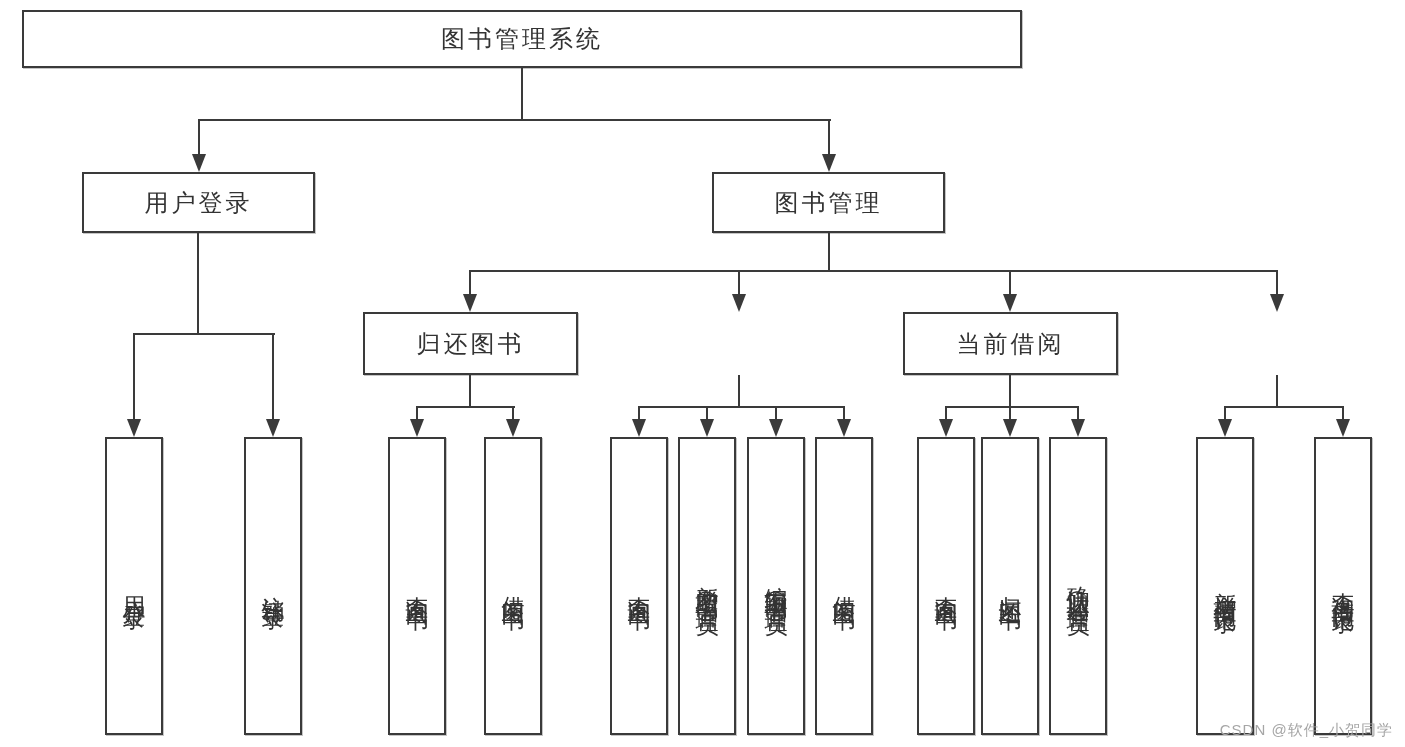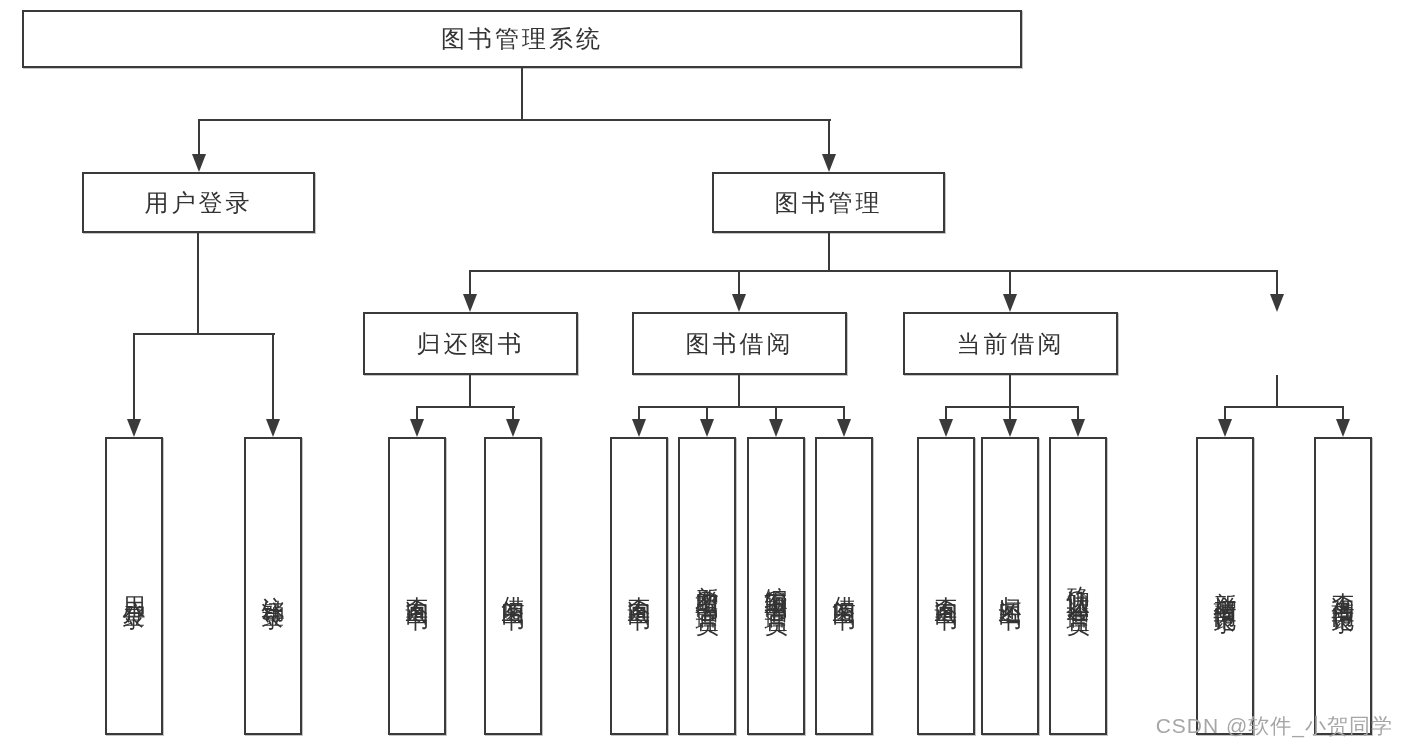--- a/index.html
+++ b/index.html
@@ -47,36 +47,35 @@
   .arrow{
     position:absolute;width:0;height:0;
     border-left:7px solid transparent;
     border-right:7px solid transparent;
     border-top:18px solid #3a3a3a;
   }
   .watermark{
     position:absolute;
     right:12px;bottom:7px;
     color:#a6a6a6;
-    font-size:21px;
+    font-size:15px;
     letter-spacing:1px;
   }
 </style>
 </head>
 <body>
 
 <div class="canvas">
 
   <div class="node root">图书管理系统</div>
 
   <div class="node lvl2" style="left:82px;">用户登录</div>
   <div class="node lvl2" style="left:712px;">图书管理</div>
 
   <div class="node lvl3" style="left:363px;">归还图书</div>
-  <div class="node lvl3" style="left:632px;">图书借阅</div>
   <div class="node lvl3" style="left:903px;text-align:right;">当前借阅</div>
 
   <div class="leaf" style="left:105px;">
     <span>用户登录</span>
     </div>
   <div class="leaf" style="left:244px;">
     <span>注销登录</span>
     </div>
 
   <div class="leaf" style="left:388px;">

